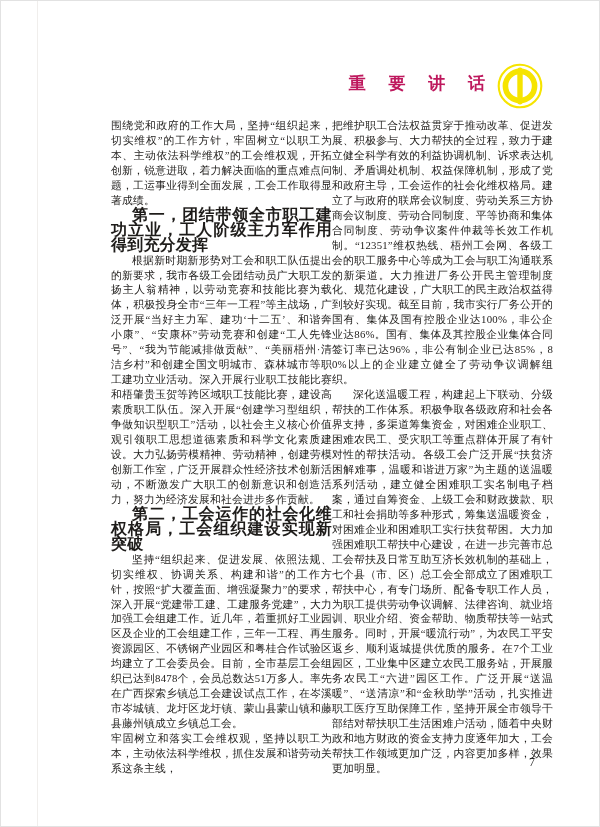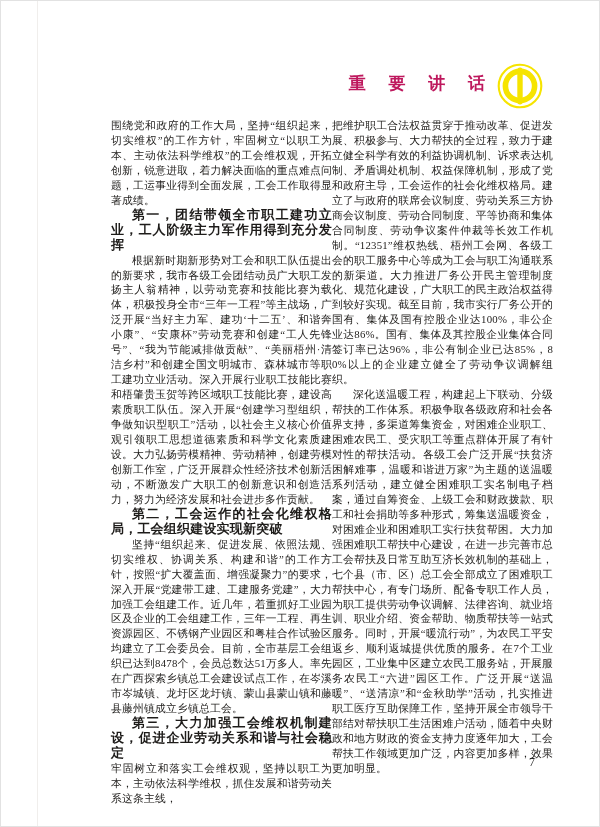--- a/index.html
+++ b/index.html
@@ -62,21 +62,21 @@
   .para {
     margin: 0;
     font-size: 10.8px;
     line-height: 14.95px;
     text-align: justify;
     text-align-last: left;
     word-break: break-all;
     letter-spacing: 0.2px;
   }
   .para.indent { text-indent: 21px; }
-  .para.bold { font-weight: bold; font-family: "Liberation Sans", "DejaVu Sans", sans-serif; font-size: 13px; }
+  .para.bold { font-weight: bold; font-family: "Liberation Sans", "DejaVu Sans", sans-serif; font-size: 16px; }
   .page-number {
     position: absolute;
     right: 64px;
     bottom: 56px;
     font-size: 12px;
     color: #2a2a2a;
     font-family: "Liberation Serif", "DejaVu Serif", serif;
   }
 </style>
 </head>
@@ -95,21 +95,20 @@
     </span>
   </div>
 
   <div class="columns">
     <div class="col">
         <p class="para">围绕党和政府的工作大局，坚持“组织起来，切实维权”的工作方针，牢固树立“以职工为本、主动依法科学维权”的工会维权观，开拓创新，锐意进取，着力解决面临的重点难点问题，工运事业得到全面发展，工会工作取得显著成绩。</p>
         <p class="para bold indent">第一，团结带领全市职工建功立业，工人阶级主力军作用得到充分发挥</p>
         <p class="para indent">根据新时期新形势对工会和职工队伍提出的新要求，我市各级工会团结动员广大职工发扬主人翁精神，以劳动竞赛和技能比赛为载体，积极投身全市“三年一工程”等主战场，广泛开展“当好主力军、建功‘十二五’、和谐奔小康”、“安康杯”劳动竞赛和创建“工人先锋号”、“我为节能减排做贡献”、“美丽梧州·清洁乡村”和创建全国文明城市、森林城市等职工建功立业活动。深入开展行业职工技能比赛和梧肇贵玉贺等跨区域职工技能比赛，建设高素质职工队伍。深入开展“创建学习型组织，争做知识型职工”活动，以社会主义核心价值观引领职工思想道德素质和科学文化素质建设。大力弘扬劳模精神、劳动精神，创建劳模创新工作室，广泛开展群众性经济技术创新活动，不断激发广大职工的创新意识和创造活力，努力为经济发展和社会进步多作贡献。</p>
         <p class="para bold indent">第二，工会运作的社会化维权格局，工会组织建设实现新突破</p>
         <p class="para indent">坚持“组织起来、促进发展、依照法规、切实维权、协调关系、构建和谐”的工作方针，按照“扩大覆盖面、增强凝聚力”的要求，深入开展“党建带工建、工建服务党建”，大力加强工会组建工作。近几年，着重抓好工业园区及企业的工会组建工作，三年一工程、再生资源园区、不锈钢产业园区和粤桂合作试验区均建立了工会委员会。目前，全市基层工会组织已达到8478个，会员总数达51万多人。率先在广西探索乡镇总工会建设试点工作，在岑溪市岑城镇、龙圩区龙圩镇、蒙山县蒙山镇和藤县藤州镇成立乡镇总工会。</p>
-        <p class="para bold indent">第三，大力加强工会维权机制建设，促进企业劳动关系和谐与社会稳定</p>
         <p class="para">牢固树立和落实工会维权观，坚持以职工为本，主动依法科学维权，抓住发展和谐劳动关系这条主线，</p>
       </div>
     <div class="col">
         <p class="para">把维护职工合法权益贯穿于推动改革、促进发展、积极参与、大力帮扶的全过程，致力于建立健全科学有效的利益协调机制、诉求表达机制、矛盾调处机制、权益保障机制，形成了党和政府主导，工会运作的社会化维权格局。建立了与政府的联席会议制度、劳动关系三方协商会议制度、劳动合同制度、平等协商和集体合同制度、劳动争议案件仲裁等长效工作机制。“12351”维权热线、梧州工会网、各级工会的职工服务中心等成为工会与职工沟通联系的新渠道。大力推进厂务公开民主管理制度化、规范化建设，广大职工的民主政治权益得到较好实现。截至目前，我市实行厂务公开的国有、集体及国有控股企业达100%，非公企业达86%。国有、集体及其控股企业集体合同签订率已达96%，非公有制企业已达85%，80%以上的企业建立健全了劳动争议调解组织。</p>
         <p class="para indent">深化送温暖工程，构建起上下联动、分级帮扶的工作体系。积极争取各级政府和社会各界支持，多渠道筹集资金，对困难企业职工、困难农民工、受灾职工等重点群体开展了有针对性的帮扶活动。各级工会广泛开展“扶贫济困解难事，温暖和谐进万家”为主题的送温暖系列活动，建立健全困难职工实名制电子档案，通过自筹资金、上级工会和财政拨款、职工和社会捐助等多种形式，筹集送温暖资金，对困难企业和困难职工实行扶贫帮困。大力加强困难职工帮扶中心建设，在进一步完善市总工会帮扶及日常互助互济长效机制的基础上，七个县（市、区）总工会全部成立了困难职工帮扶中心，有专门场所、配备专职工作人员，为职工提供劳动争议调解、法律咨询、就业培训、职业介绍、资金帮助、物质帮扶等一站式服务。同时，开展“暖流行动”，为农民工平安返乡、顺利返城提供优质的服务。在7个工业园区，工业集中区建立农民工服务站，开展服务农民工“六进”园区工作。广泛开展“送温暖”、“送清凉”和“金秋助学”活动，扎实推进职工医疗互助保障工作，坚持开展全市领导干部结对帮扶职工生活困难户活动，随着中央财政和地方财政的资金支持力度逐年加大，工会帮扶工作领域更加广泛，内容更加多样，效果更加明显。</p>
       </div>
   </div>
 
   <div class="page-number">7</div>
 

